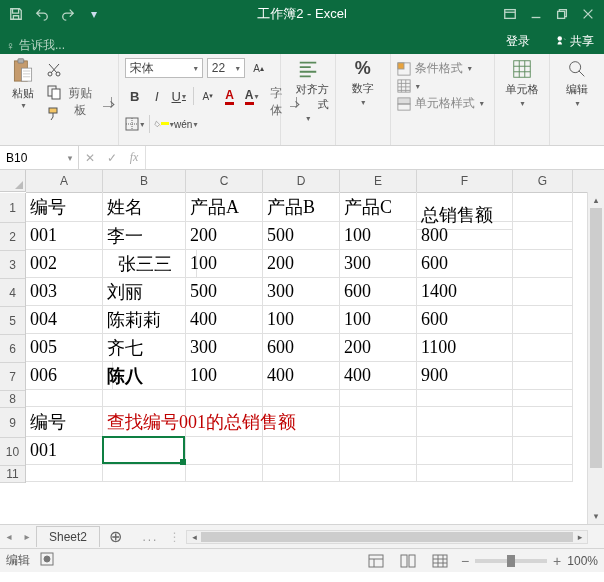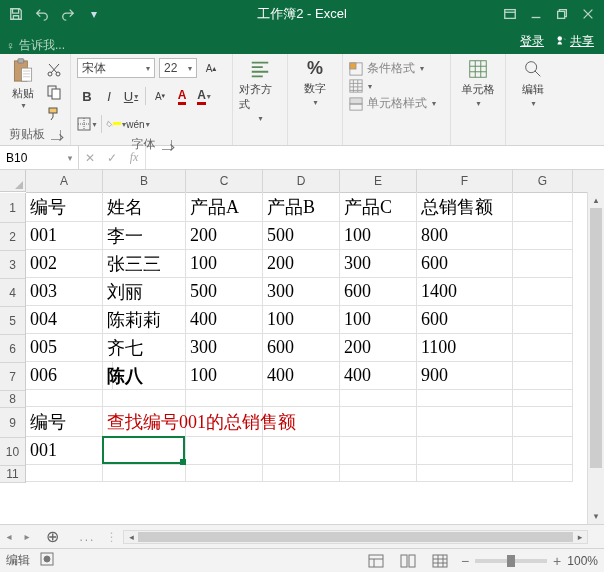--- a/index.html
+++ b/index.html
@@ -10,27 +10,27 @@
 .titlebar .left-icons, .titlebar .right-icons { display:flex; align-items:center; gap:2px; padding:0 4px; }
 .titlebar .title-text { flex:1; text-align:center; font-size:13px; }
 .titlebar .wbtn { width:24px; height:24px; display:flex; align-items:center; justify-content:center; color:#cde; font-size:12px; }
 .titlebar .wbtn svg { width:14px; height:14px; stroke:#bcd7c8; fill:none; stroke-width:1.5; }
 
 
 .tabs { height:26px; background:#0c6b3f; display:flex; align-items:flex-end; color:#fff; font-size:12px; }
 .tabs .tab { padding:4px 6px 5px 6px; cursor:pointer; white-space:nowrap; }
 .tabs .tab.active { background:#f3f3f3; color:#107c41; }
 .tabs .tell { flex:1; display:flex; align-items:center; gap:4px; color:#b8d6c5; padding-left:6px; }
-.tabs .right { display:flex; align-items:flex-start; gap:2px; padding:0 6px 2px 4px;text-decoration:underline; }
+.tabs .right { display:flex; align-items:flex-start; gap:16px; padding:0 6px 2px 4px; }
 .tabs .right .login { color:#fff; padding:2px 6px; }
 .tabs .right .share { color:#fff; display:flex; align-items:center; gap:2px; padding:2px 4px; }
 
 
 .ribbon { height:92px; background:#f3f3f3; border-bottom:1px solid #d4d4d4; display:flex; }
-.group { border-right:1px solid #e0e0e0; padding:4px 6px 2px 6px; display:flex; flex-direction:column; }
+.group { border-right:1px solid #e0e0e0; padding:4px 6px 2px 6px; display:flex; }
 .group .body { flex:1; display:flex; align-items:flex-start; gap:4px; }
 .group .label { text-align:center; font-size:11px; color:#666; padding-top:2px; display:flex; justify-content:center; align-items:center; gap:2px; }
 .dialog-launcher { width:10px; height:10px; border:1px solid #999; border-top:none; border-left:none; position:relative; margin-left:4px; }
 .dialog-launcher::after { content:''; position:absolute; right:-1px; bottom:-1px; width:4px; height:4px; border-right:1px solid #666; border-bottom:1px solid #666; transform:rotate(-45deg) translate(1px,1px); }
 
 .clip-big { width:34px; height:52px; display:flex; flex-direction:column; align-items:center; justify-content:flex-end; }
 .clip-big svg { width:28px; height:34px; }
 .clip-big .txt { font-size:11px; margin-top:2px; }
 .clip-side { display:flex; flex-direction:column; gap:2px; padding-top:2px; }
 .smallbtn { width:20px; height:20px; display:flex; align-items:center; justify-content:center; border:1px solid transparent; }
@@ -38,21 +38,21 @@
 
 .font-row { display:flex; align-items:center; gap:4px; }
 .fontname { width:78px; height:20px; border:1px solid #bbb; background:#fff; display:flex; align-items:center; padding:0 4px; font-size:12px; justify-content:space-between; }
 .fontsize { width:38px; height:20px; border:1px solid #bbb; background:#fff; display:flex; align-items:center; padding:0 4px; font-size:12px; justify-content:space-between; }
 .fontbtns { display:flex; gap:2px; margin-top:4px; align-items:center; }
 .fb { width:20px; height:20px; display:flex; align-items:center; justify-content:center; font-size:13px; color:#444; }
 .sep-v { width:1px; height:18px; background:#d0d0d0; margin:0 2px; }
 
 .big-vert { width:42px; display:flex; flex-direction:column; align-items:center; justify-content:center; gap:2px; }
 .big-vert svg { width:22px; height:22px; }
-.big-vert .txt { font-size:11px; text-align:left; }
+.big-vert .txt { font-size:11px; text-align:right; }
 
 .styles-col { display:flex; flex-direction:column; gap:2px; padding-top:2px; }
 .srow { display:flex; align-items:center; gap:4px; color:#888; font-size:11px; }
 .srow svg { width:14px; height:14px; }
 
 
 .fxbar { height:24px; border-bottom:1px solid #d5d5d5; display:flex; align-items:stretch; background:#fff; }
 .namebox-wrap { display:flex; align-items:center; border-right:1px solid #d5d5d5; }
 .namebox { width:62px; height:22px; padding:0 6px; border:none; background:#fff; font-size:12px; outline:none; }
 .namebox-dd { width:16px; display:flex; align-items:center; justify-content:center; color:#888; font-size:9px; }
@@ -468,29 +468,29 @@
       <div class="cell" style="left: 160px; top: 273px; width: 77px; height: 17px;"></div>
       <div class="cell" style="left: 237px; top: 273px; width: 77px; height: 17px;"></div>
       <div class="cell" style="left: 314px; top: 273px; width: 77px; height: 17px;"></div>
       <div class="cell" style="left: 391px; top: 273px; width: 96px; height: 17px;"></div>
       <div class="cell" style="left: 487px; top: 273px; width: 60px; height: 17px;"></div>
       <div class="cell" style="left: 0px; top: 0px; width: 77px; height: 30px;">编号</div>
       <div class="cell" style="left: 77px; top: 0px; width: 83px; height: 30px;">姓名</div>
       <div class="cell" style="left: 160px; top: 0px; width: 77px; height: 30px;">产品A</div>
       <div class="cell" style="left: 237px; top: 0px; width: 77px; height: 30px;">产品B</div>
       <div class="cell" style="left: 314px; top: 0px; width: 77px; height: 30px;">产品C</div>
-      <div class="cell" style="left: 391px; top: 0px; width: 96px; height: 30px; font-family: Liberation Mono, monospace;">总销售额</div>
+      <div class="cell" style="left: 391px; top: 8px; width: 96px; height: 30px; font-family: Liberation Mono, monospace;">总销售额</div>
       <div class="cell" style="left: 0px; top: 30px; width: 77px; height: 28px;">001</div>
       <div class="cell" style="left: 77px; top: 30px; width: 83px; height: 28px;">李一</div>
       <div class="cell" style="left: 160px; top: 30px; width: 77px; height: 28px;">200</div>
       <div class="cell" style="left: 237px; top: 30px; width: 77px; height: 28px;">500</div>
       <div class="cell" style="left: 314px; top: 30px; width: 77px; height: 28px;">100</div>
       <div class="cell" style="left: 391px; top: 30px; width: 96px; height: 28px;">800</div>
       <div class="cell" style="left: 0px; top: 58px; width: 77px; height: 28px;">002</div>
-      <div class="cell" style="left: 77px; top: 58px; width: 83px; height: 28px;">张三三</div>
+      <div class="cell" style="left: 88px; top: 58px; width: 83px; height: 28px;">张三三</div>
       <div class="cell" style="left: 160px; top: 58px; width: 77px; height: 28px;">100</div>
       <div class="cell" style="left: 237px; top: 58px; width: 77px; height: 28px;">200</div>
       <div class="cell" style="left: 314px; top: 58px; width: 77px; height: 28px;">300</div>
       <div class="cell" style="left: 391px; top: 58px; width: 96px; height: 28px;">600</div>
       <div class="cell" style="left: 0px; top: 86px; width: 77px; height: 28px;">003</div>
       <div class="cell" style="left: 77px; top: 86px; width: 83px; height: 28px;">刘丽</div>
       <div class="cell" style="left: 160px; top: 86px; width: 77px; height: 28px;">500</div>
       <div class="cell" style="left: 237px; top: 86px; width: 77px; height: 28px;">300</div>
       <div class="cell" style="left: 314px; top: 86px; width: 77px; height: 28px;">600</div>
       <div class="cell" style="left: 391px; top: 86px; width: 96px; height: 28px;">1400</div>
@@ -521,20 +521,21 @@
     <div class="up">▴</div>
     <div class="thumb"></div>
     <div class="down">▾</div>
   </div>
 </div>
 
 <div class="sheetbar">
   <div class="sbtn">◂</div>
   <div class="sbtn">▸</div>
   <div id="sheet-tabs" style="display:flex">
+      <div class="stab inactive">Sheet2</div>
     </div>
   <div class="splus">⊕</div>
   <div class="dots">...</div>
   <div style="color:#bbb">⋮</div>
   <div class="hscroll">
     <div class="lh">◂</div>
     <div class="hthumb"></div>
     <div class="rh2">▸</div>
   </div>
 </div>

